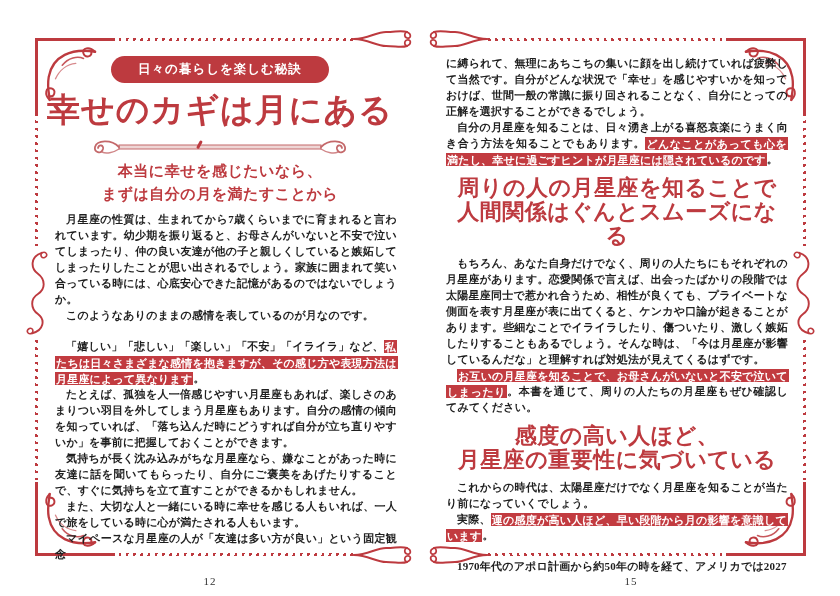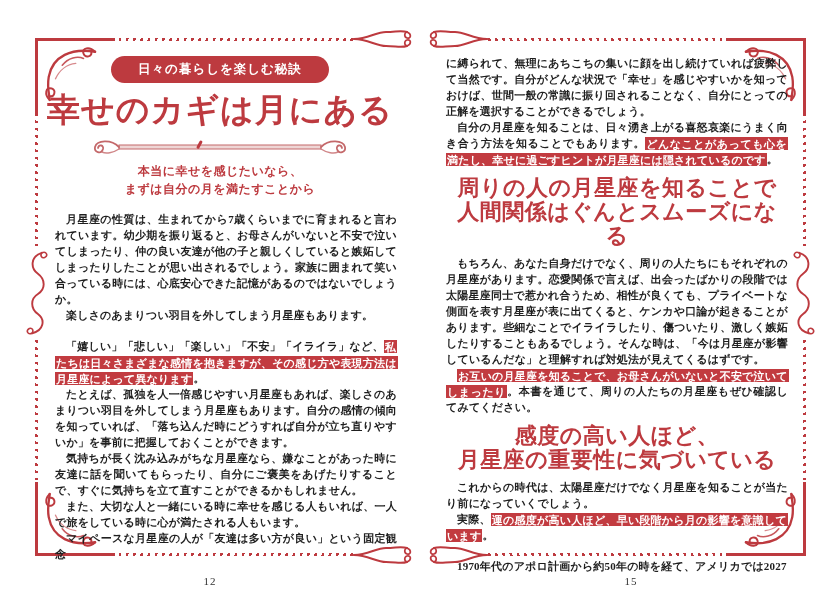--- a/index.html
+++ b/index.html
@@ -44,22 +44,22 @@
   .head{position:absolute;left:40px;right:20px;top:56px;text-align:center;}
   .badge{display:inline-block;background:var(--accent);color:#ffffff;
     font-family:"Liberation Sans", sans-serif;font-weight:bold;font-size:12.5px;
     line-height:27px;height:27px;padding:0 27px;border-radius:14px;letter-spacing:1px;}
   .badge-tail{position:absolute;left:44%;top:84px;width:2.5px;height:9px;background:var(--accent);
     transform:rotate(28deg);border-radius:2px;}
   .page-title{margin-top:7px;color:var(--accent);font-family:"Liberation Serif", serif;
     font-weight:bold;font-size:33px;letter-spacing:1px;line-height:1.25;}
   .divider{width:262px;height:24px;margin:5px auto 2px;color:#c4686a;}
   .divider svg{display:block;width:100%;height:100%;}
-  .lead-heading{color:var(--accent);font-family:Liberation Serif, serif;
-    font-weight:bold;font-size:12px;line-height:1.52;letter-spacing:0.5px;}
+  .lead-heading{color:var(--accent);font-family:Liberation Mono, monospace;
+    font-weight:bold;font-size:15px;line-height:1.52;letter-spacing:0.5px;}
 
   
   .content{position:absolute;font-size:11px;line-height:16px;text-align:justify;
     font-weight:600;letter-spacing:0.2px;}
   .page.left .content{left:55px;right:23px;top:211px;bottom:42px;}
   .page.right .content{left:25px;right:53px;top:55px;bottom:40px;}
   .para{text-align:justify;}
   .para.indent{text-indent:1em;}
   .spacer{height:15px;}
   .hl{background:var(--hl);color:#ffffff;font-weight:bold;padding:0.5px 1px;
@@ -153,21 +153,21 @@
         </svg>
       </div>
       <div class="lead-heading">
         <div>本当に幸せを感じたいなら、</div>
         <div>まずは自分の月を満たすことから</div>
       </div>
     </div>
 
     <div class="content">
         <p class="para indent"><span>月星座の性質は、生まれてから7歳くらいまでに育まれると言われています。幼少期を振り返ると、お母さんがいないと不安で泣いてしまったり、仲の良い友達が他の子と親しくしていると嫉妬してしまったりしたことが思い出されるでしょう。家族に囲まれて笑い合っている時には、心底安心できた記憶があるのではないでしょうか。</span></p>
-        <p class="para indent"><span>楽しさのあまりつい羽目を外してしまう月星座もあります。</span></p>
+        <p class="para indent"><span>このようなありのままの感情を表しているのが月なのです。</span></p>
         <div class="spacer"></div>
         <p class="para indent"><span>「嬉しい」「悲しい」「楽しい」「不安」「イライラ」など、</span><span class="hl">私たちは日々さまざまな感情を抱きますが、その感じ方や表現方法は月星座によって異なります</span><span>。</span></p>
         <p class="para indent"><span>たとえば、孤独を人一倍感じやすい月星座もあれば、楽しさのあまりつい羽目を外してしまう月星座もあります。自分の感情の傾向を知っていれば、「落ち込んだ時にどうすれば自分が立ち直りやすいか」を事前に把握しておくことができます。</span></p>
         <p class="para indent"><span>気持ちが長く沈み込みがちな月星座なら、嫌なことがあった時に友達に話を聞いてもらったり、自分にご褒美をあげたりすることで、すぐに気持ちを立て直すことができるかもしれません。</span></p>
         <p class="para indent"><span>また、大切な人と一緒にいる時に幸せを感じる人もいれば、一人で旅をしている時に心が満たされる人もいます。</span></p>
         <p class="para indent"><span>マイペースな月星座の人が「友達は多い方が良い」という固定観念</span></p>
       </div>
 
     <div class="pagenum">12</div>
   </section>

